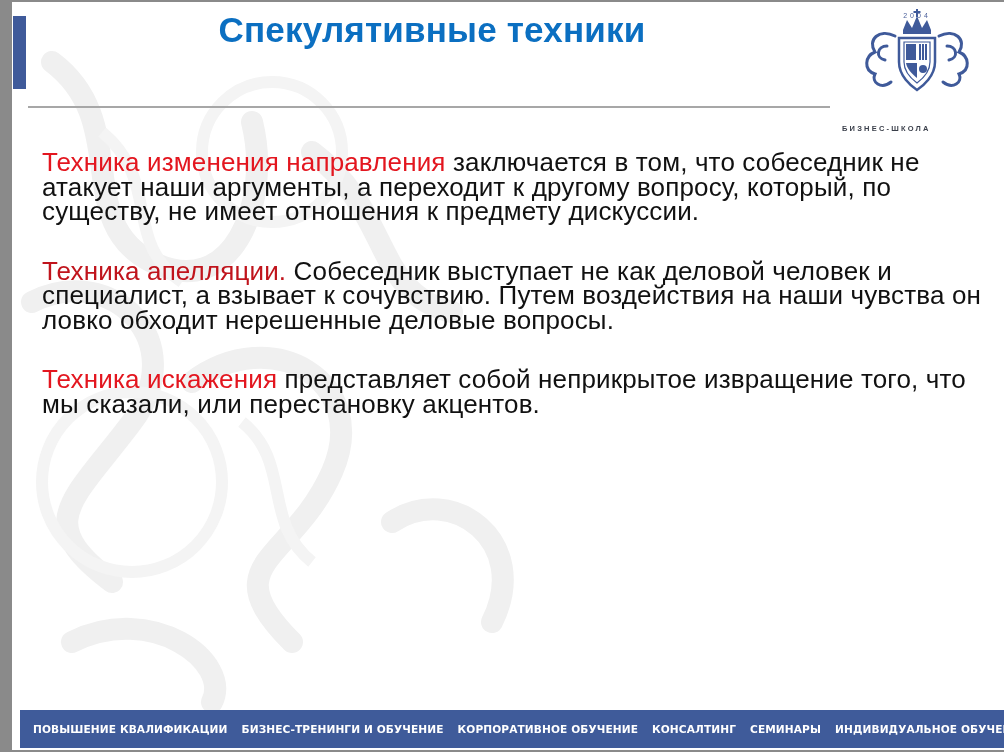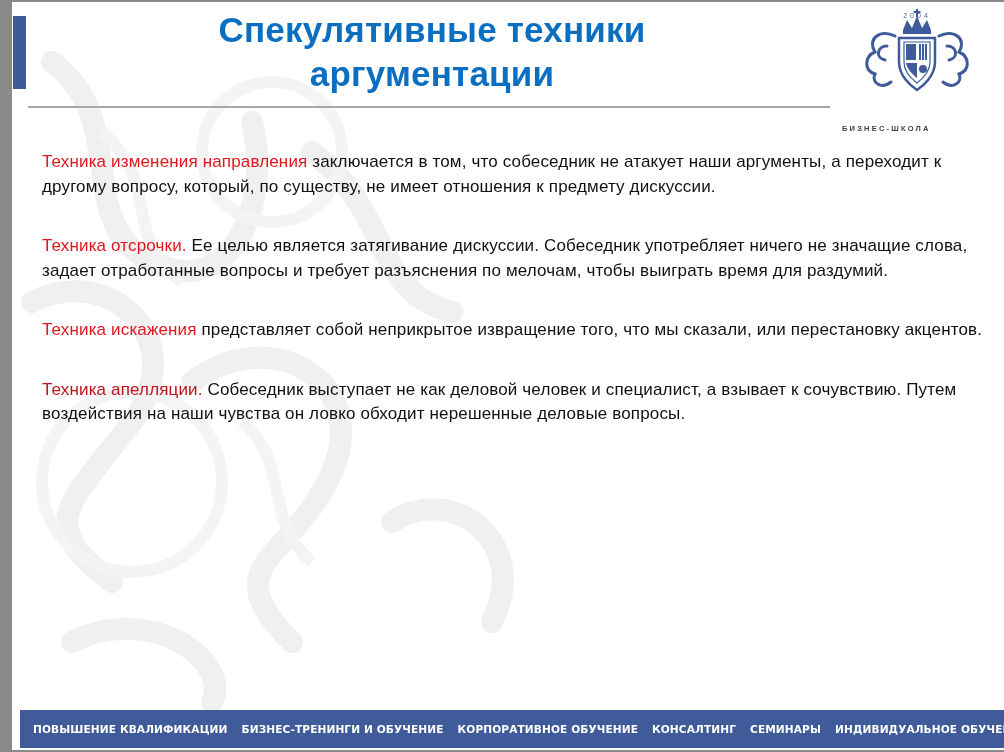--- a/index.html
+++ b/index.html
@@ -97,21 +97,21 @@
       color: #4a5f9a;
       letter-spacing: 3px;
     }
     .content {
       position: absolute;
       left: 30px;
       top: 148px;
       width: 950px;
     }
     .para {
-      font-size: 17px;
+      font-size: 26px;
       line-height: 24.5px;
       color: #111111;
       margin: 0 0 35px 0;
       letter-spacing: 0.15px;
     }
     .term { color: #e3161f; }
     .term.dark { color: #c0141c; }
     .footer {
       position: absolute;
       left: 0;
@@ -160,21 +160,20 @@
       <path d="M230 420 C 280 460, 250 520, 300 560"></path>
       <circle cx="260" cy="150" r="70"></circle>
       <circle cx="120" cy="480" r="90"></circle>
     </g>
   </svg>
 
   <div class="accent-bar"></div>
 
   <div class="title">
     <div>Спекулятивные техники</div>
-    <div>аргументации</div>
   </div>
 
   <div class="title-rule"></div>
 
   <div class="logo">
     <div class="logo-year">2004</div>
     <svg width="120" height="88" viewBox="0 0 120 88">
       <g fill="none" stroke="#3f5a9a" stroke-width="3" stroke-linecap="round">
 
         <path d="M38 30 C 22 22, 10 34, 18 46 C 8 50, 6 64, 18 68 C 14 76, 24 84, 34 76"></path>
@@ -200,23 +199,22 @@
         <rect x="68" y="38" width="2" height="16"></rect>
         <path d="M49 57 L 60 57 L 60 72 C 55 68, 50 63, 49 57 Z"></path>
         <circle cx="66" cy="63" r="4"></circle>
       </g>
     </svg>
     <div class="logo-sub">БИЗНЕС-ШКОЛА</div>
   </div>
 
   <div class="content">
     <p class="para"><span class="term">Техника изменения направления</span><span> заключается в том, что собеседник не атакует наши аргументы, а переходит к другому вопросу, который, по существу, не имеет отношения к предмету дискуссии.</span></p>
-    <p class="para"><span class="term">Техника отсрочки.</span><span> Ее целью является затягивание дискуссии. Собеседник употребляет ничего не значащие слова, задает отработанные вопросы и требует разъяснения по мелочам, чтобы выиграть время для раздумий.</span></p>
+    <p class="para"><span class="term dark">Техника апелляции.</span><span> Собеседник выступает не как деловой человек и специалист, а взывает к сочувствию. Путем воздействия на наши чувства он ловко обходит нерешенные деловые вопросы.</span></p>
     <p class="para"><span class="term">Техника искажения</span><span> представляет собой неприкрытое извращение того, что мы сказали, или перестановку акцентов.</span></p>
-    <p class="para"><span class="term dark">Техника апелляции.</span><span> Собеседник выступает не как деловой человек и специалист, а взывает к сочувствию. Путем воздействия на наши чувства он ловко обходит нерешенные деловые вопросы.</span></p>
   </div>
 
   <div class="footer">
     <span class="footer-item">ПОВЫШЕНИЕ КВАЛИФИКАЦИИ</span>
     <span class="footer-sep"></span>
     <span class="footer-item">БИЗНЕС-ТРЕНИНГИ И ОБУЧЕНИЕ</span>
     <span class="footer-sep"></span>
     <span class="footer-item">КОРПОРАТИВНОЕ ОБУЧЕНИЕ</span>
     <span class="footer-sep"></span>
     <span class="footer-item">КОНСАЛТИНГ</span>

